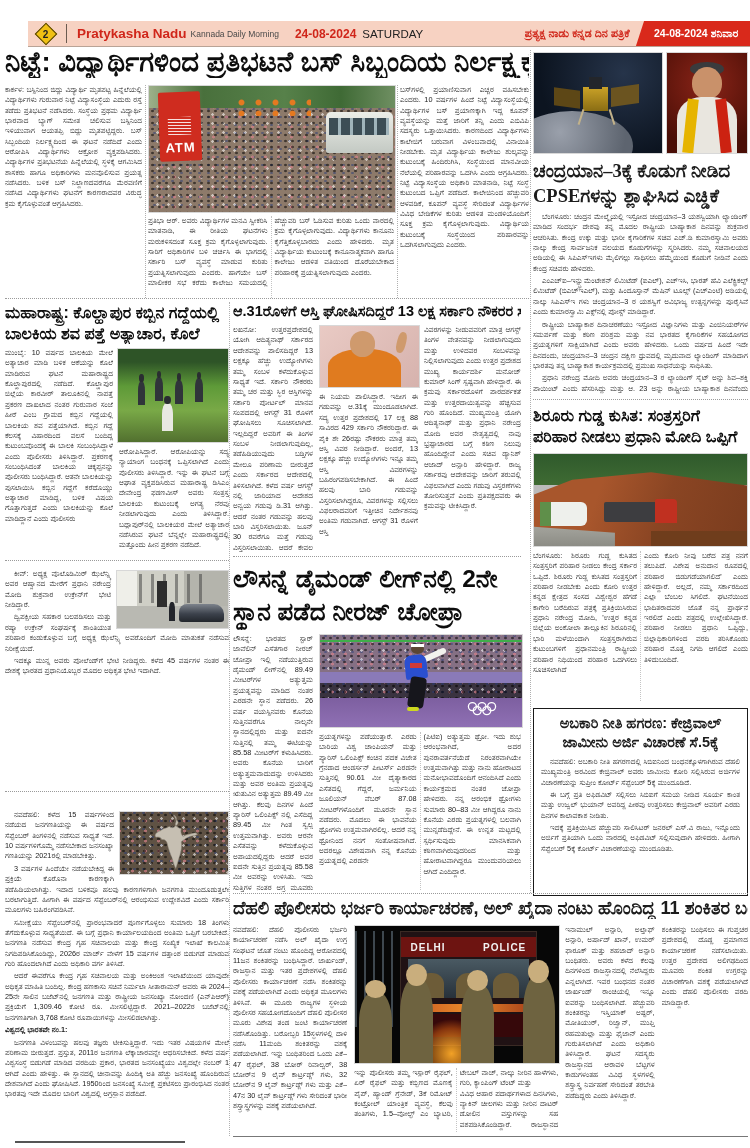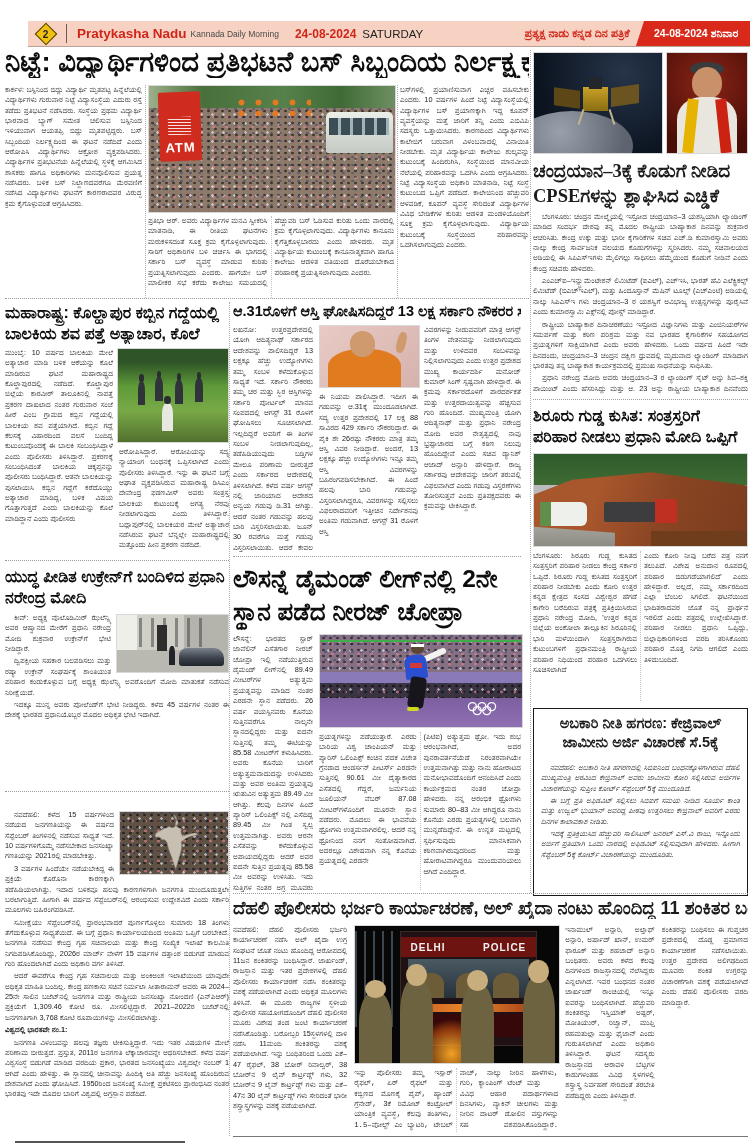--- a/index.html
+++ b/index.html
@@ -228,21 +228,21 @@
       <div class="sh-truck-trailer"></div>
       <div class="sh-truck-cab"></div>
       <div class="sh-mud"></div>
     </div>
     <div class="clip" style="height:150px;column-count:2;column-gap:7px;column-rule:1px dotted #c4c4c4;">
       <div class="bodytxt">ಬೆಂಗಳೂರು: ಶಿರೂರು ಗುಡ್ಡ ಕುಸಿತದ ಸಂತ್ರಸ್ತರಿಗೆ ಪರಿಹಾರ ನೀಡಲು ಕೇಂದ್ರ ಸರ್ಕಾರ ಒಪ್ಪಿದೆ. ಶಿರೂರು ಗುಡ್ಡ ಕುಸಿತದ ಸಂತ್ರಸ್ತರಿಗೆ ಪರಿಹಾರ ನೀಡಬೇಕು ಎಂದು ಕೋರಿ ಉತ್ತರ ಕನ್ನಡ ಕ್ಷೇತ್ರದ ಸಂಸದ ವಿಶ್ವೇಶ್ವರ ಹೆಗಡೆ ಕಾಗೇರಿ ಬರೆದಿರುವ ಪತ್ರಕ್ಕೆ ಪ್ರತಿಕ್ರಿಯಿಸಿರುವ ಪ್ರಧಾನಿ ನರೇಂದ್ರ ಮೋದಿ, 'ಉತ್ತರ ಕನ್ನಡ ಜಿಲ್ಲೆಯ ಅಂಕೋಲಾ ತಾಲ್ಲೂಕಿನ ಶಿರೂರಿನಲ್ಲಿ ಭಾರಿ ಮಳೆಯಿಂದಾಗಿ ಸಂತ್ರಸ್ತರಾಗಿರುವ ಕುಟುಂಬಗಳಿಗೆ ಪ್ರಧಾನಮಂತ್ರಿ ರಾಷ್ಟ್ರೀಯ ಪರಿಹಾರ ನಿಧಿಯಿಂದ ಪರಿಹಾರ ಒದಗಿಸಲು ಸೂಚಿಸಲಾಗಿದೆ</div>
       <div class="bodytxt">ಎಂದು ಕೋರಿ ನೀವು ಬರೆದ ಪತ್ರ ನನಗೆ ತಲುಪಿದೆ. ವಿಶೇಷ ಅನುದಾನ ರೂಪದಲ್ಲಿ ಪರಿಹಾರ ಬಿಡುಗಡೆಯಾಗಲಿದೆ' ಎಂದು ಹೇಳಿದ್ದಾರೆ. ಅಲ್ಲದೆ, ನಮ್ಮ ಸರ್ಕಾರದಿಂದ ಎಲ್ಲಾ ಬೆಂಬಲ ಸಿಗಲಿದೆ. ಘಟನೆಯಿಂದ ಭಾದಿತರಾದವರ ಜೊತೆ ನನ್ನ ಪ್ರಾರ್ಥನೆ ಇರಲಿದೆ ಎಂದು ಪತ್ರದಲ್ಲಿ ಉಲ್ಲೇಖಿಸಿದ್ದಾರೆ. ಪರಿಹಾರ ನೀಡಲು ಪ್ರಧಾನಿ ಒಪ್ಪಿದ್ದು, ಜಿಲ್ಲಾಧಿಕಾರಿಗಳಿಂದ ವರದಿ ತರಿಸಿಕೊಂಡು ಪರಿಹಾರ ಮೊತ್ತ ನಿಗದಿ ಆಗಲಿದೆ ಎಂದು ತಿಳಿದುಬಂದಿದೆ.</div>
     </div>
     <div style="margin-top:7px;border:1.5px solid #1a1a1a;padding:5px 7px;height:176px;overflow:hidden;">
       <div style="font-size:14.5px;font-weight:bold;text-align:center;line-height:1.3;height:40px;overflow:hidden;">ಅಬಕಾರಿ ನೀತಿ ಹಗರಣ: ಕೇಜ್ರಿವಾಲ್ ಜಾಮೀನು ಅರ್ಜಿ ವಿಚಾರಣೆ ಸೆ.5ಕ್ಕೆ ಮುಂದೂಡಿಕೆ</div>
-      <div class="bodytxt clip" style="height:126px;margin-top:9px;font-style:italic;">
+      <div class="bodytxt clip" style="height:126px;margin-top:3px;">
         <p>ನವದೆಹಲಿ: ಅಬಕಾರಿ ನೀತಿ ಹಗರಣದಲ್ಲಿ ಸಿಬಿಐನಿಂದ ಬಂಧನಕ್ಕೊಳಗಾಗಿರುವ ದೆಹಲಿ ಮುಖ್ಯಮಂತ್ರಿ ಅರವಿಂದ ಕೇಜ್ರಿವಾಲ್ ಅವರು ಜಾಮೀನು ಕೋರಿ ಸಲ್ಲಿಸಿರುವ ಅರ್ಜಿಗಳ ವಿಚಾರಣೆಯನ್ನು ಸುಪ್ರೀಂ ಕೋರ್ಟ್ ಸೆಪ್ಟೆಂಬರ್ 5ಕ್ಕೆ ಮುಂದೂಡಿದೆ.</p>
         <p>ಈ ಬಗ್ಗೆ ಪ್ರತಿ ಅಫಿಡವಿಟ್ ಸಲ್ಲಿಸಲು ಸಿಬಿಐಗೆ ಸಮಯ ನೀಡಿದ ಸೂರ್ಯ ಕಾಂತ ಮತ್ತು ಉಜ್ವಲ್ ಭುಯಾನ್ ಅವರಿದ್ದ ಪೀಠವು ಉತ್ತರಿಸಲು ಕೇಜ್ರಿವಾಲ್ ಅವರಿಗೆ ಎರಡು ದಿನಗಳ ಕಾಲಾವಕಾಶ ನೀಡಿತು.</p>
         <p>ಇದಕ್ಕೆ ಪ್ರತಿಕ್ರಿಯಿಸಿದ ಹೆಚ್ಚುವರಿ ಸಾಲಿಸಿಟರ್ ಜನರಲ್ ಎಸ್.ವಿ ರಾಜು, ಇನ್ನೊಂದು ಅರ್ಜಿಗೆ ಪ್ರತಿಯಾಗಿ ಒಂದು ವಾರದಲ್ಲಿ ಅಫಿಡವಿಟ್ ಸಲ್ಲಿಸುವುದಾಗಿ ಹೇಳಿದರು. ಹೀಗಾಗಿ ಸೆಪ್ಟೆಂಬರ್ 5ಕ್ಕೆ ಕೋರ್ಟ್ ವಿಚಾರಣೆಯನ್ನು ಮುಂದೂಡಿತು.</p>
 
       </div>
     </div>
   </div>
 
   <div class="abs" style="left:5px;top:302px;width:224px;">
     <div class="h-md clip" style="height:42px;">ಮಹಾರಾಷ್ಟ್ರ: ಕೊಲ್ಹಾಪುರ ಕಬ್ಬಿನ ಗದ್ದೆಯಲ್ಲಿ ಬಾಲಕಿಯ ಶವ ಪತ್ತೆ ಅತ್ಯಾಚಾರ, ಕೊಲೆ</div>
@@ -272,21 +272,20 @@
           <div class="yg-arm"></div>
         </div>
         <div class="bodytxt clip" style="height:164px;margin-top:4px;">ಈ ನಿಯಮ ಪಾಲಿಸಿದ್ದಾರೆ. ಇದೀಗ ಈ ಗಡುವನ್ನು ಆ.31ಕ್ಕೆ ಮುಂದೂಡಲಾಗಿದೆ. ಸದ್ಯ ಉತ್ತರ ಪ್ರದೇಶದಲ್ಲಿ 17 ಲಕ್ಷ 88 ಸಾವಿರದ 429 ಸರ್ಕಾರಿ ನೌಕರರಿದ್ದಾರೆ. ಈ ಪೈಕಿ ಶೇ 26ರಷ್ಟು ನೌಕರರು ಮಾತ್ರ ತಮ್ಮ ಆಸ್ತಿ ವಿವರ ನೀಡಿದ್ದಾರೆ. ಅಂದರೆ, 13 ಲಕ್ಷಕ್ಕೂ ಹೆಚ್ಚು ಉದ್ಯೋಗಿಗಳು ಇನ್ನೂ ತಮ್ಮ ಆಸ್ತಿ ವಿವರಗಳನ್ನು ಬಹಿರಂಗಪಡಿಸಬೇಕಾಗಿದೆ. ಈ ಹಿಂದೆ ಹಲವು ಬಾರಿ ಗಡುವನ್ನು ವಿಸ್ತರಿಸಲಾಗಿದ್ದರೂ, ವಿವರಗಳನ್ನು ಸಲ್ಲಿಸಲು ವಿಫಲರಾದವರಿಗೆ ಇತ್ತೀಚಿನ ನಿರ್ದೇಶನವು ಅಂತಿಮ ಗಡುವಾಗಿದೆ. ಆಗಸ್ಟ್ 31 ರೊಳಗೆ ಆಸ್ತಿ</div>
       </div>
       <div class="bodytxt clip" style="width:97px;height:230px;">ವಿವರಗಳನ್ನು ನೀಡುವವರಿಗೆ ಮಾತ್ರ ಆಗಸ್ಟ್ ತಿಂಗಳ ವೇತನವನ್ನು ನೀಡಲಾಗುವುದು ಮತ್ತು ಉಳಿದವರ ಸಂಬಳವನ್ನು ನಿಲ್ಲಿಸಲಾಗುವುದು ಎಂದು ಉತ್ತರ ಪ್ರದೇಶದ ಮುಖ್ಯ ಕಾರ್ಯದರ್ಶಿ ಮನೋಜ್ ಕುಮಾರ್ ಸಿಂಗ್ ಸ್ಪಷ್ಟವಾಗಿ ಹೇಳಿದ್ದಾರೆ. ಈ ಕ್ರಮವು ಸರ್ಕಾರದೊಳಗೆ ಪಾರದರ್ಶಕತೆ ಮತ್ತು ಉತ್ತರದಾಯಿತ್ವವನ್ನು ಹೆಚ್ಚಿಸುವ ಗುರಿ ಹೊಂದಿದೆ. ಮುಖ್ಯಮಂತ್ರಿ ಯೋಗಿ ಆದಿತ್ಯನಾಥ್ ಮತ್ತು ಪ್ರಧಾನಿ ನರೇಂದ್ರ ಮೋದಿ ಅವರ ನೇತೃತ್ವದಲ್ಲಿ ನಾವು ಭ್ರಷ್ಟಾಚಾರದ ಬಗ್ಗೆ ಕಠಿಣ ನಿಲುವು ಹೊಂದಿದ್ದೇವೆ ಎಂದು ಸಚಿವ ಡ್ಯಾನಿಶ್ ಆಜಾದ್ ಅನ್ಸಾರಿ ಹೇಳಿದ್ದಾರೆ. ರಾಜ್ಯ ಸರ್ಕಾರವು ಆದೇಶವನ್ನು ಜಾರಿಗೆ ತರುವಲ್ಲಿ ವಿಫಲವಾಗಿದೆ ಎಂದು ಗಡುವು ವಿಸ್ತರಣೆಗಳು ತೋರಿಸುತ್ತವೆ ಎಂದು ಪ್ರತಿಪಕ್ಷದವರು ಈ ಕ್ರಮವನ್ನು ಟೀಕಿಸಿದ್ದಾರೆ.</div>
     </div>
   </div>
   <div class="dotrule abs" style="left:233px;top:556px;width:288px;"></div>
 
   <div class="abs" style="left:5px;top:566px;width:224px;">
-    <div class="h-md clip" style="height:44px;">ಯುದ್ಧ ಪೀಡಿತ ಉಕ್ರೇನ್‌ಗೆ ಬಂದಿಳಿದ ಪ್ರಧಾನಿ ನರೇಂದ್ರ ಮೋದಿ</div>
     <div class="bodytxt clip" style="height:174px;margin-top:3px;">
       <div class="photo uk" style="float:right;width:111px;height:57px;margin:1px 0 3px 5px;">
         <div class="uk-bldg"></div>
         <div class="uk-win"></div>
         <div class="uk-door"></div>
         <div class="uk-ped"></div>
         <div class="uk-car"></div>
       </div>
       <p>ಕೀವ್: ಅಧ್ಯಕ್ಷ ವೊಲೊಡಿಮಿರ್ ಝೆಲೆನ್ಸ್ಕಿ ಅವರ ಆಹ್ವಾನದ ಮೇರೆಗೆ ಪ್ರಧಾನಿ ನರೇಂದ್ರ ಮೋದಿ ಶುಕ್ರವಾರ ಉಕ್ರೇನ್‌ಗೆ ಭೇಟಿ ನೀಡಿದ್ದಾರೆ.</p>
       <p>ದ್ವಿಪಕ್ಷೀಯ ಸಹಕಾರ ಬಲಪಡಿಸಲು ಮತ್ತು ರಷ್ಯಾ ಉಕ್ರೇನ್ ಸಂಘರ್ಷಕ್ಕೆ ಶಾಂತಿಯುತ ಪರಿಹಾರ ಕಂಡುಕೊಳ್ಳುವ ಬಗ್ಗೆ ಅಧ್ಯಕ್ಷ ಝೆಲೆನ್ಸ್ಕಿ ಅವರೊಂದಿಗೆ ಮೋದಿ ಮಾತುಕತೆ ನಡೆಸುವ ನಿರೀಕ್ಷೆಯಿದೆ.</p>
@@ -368,21 +367,21 @@
             </div>
             <div class="dl-stripe"></div>
             <div class="dl-lower">DEL</div>
           </div>
           <div class="dl-flare"></div>
           <div class="dl-off" style="left:2%;"></div>
           <div class="dl-off" style="left:22%;height:62%;"></div>
           <div class="dl-off" style="left:52%;height:58%;"></div>
           <div class="dl-off" style="right:2%;height:64%;"></div>
         </div>
-        <div class="clip" style="height:64px;margin-top:4px;column-count:2;column-gap:7px;column-rule:1px dotted #c4c4c4;font-family:Liberation Mono, monospace;">
+        <div class="clip" style="height:64px;margin-top:4px;column-count:2;column-gap:7px;column-rule:1px dotted #c4c4c4;">
           <div class="bodytxt">ಇನ್ನು ಪೊಲೀಸರು ತಮ್ಮ ಇಸ್ಲಾರ್ ರೈಫಲ್, ಏರ್ ರೈಫಲ್ ಮತ್ತು ಕಬ್ಬಿಣದ ಮೊಣಕೈ ಪೈಪ್, ಹ್ಯಾಂಡ್ ಗ್ರೆನೇಡ್, 3ಕೆ ರಿಮೋಟ್ ಕಂಟ್ರೋಲ್ ಯಾಂತ್ರಿಕ ವ್ಯವಸ್ಥೆ, ಕೆಲವು ತಂತಿಗಳು, 1.5–ವೋಲ್ಟ್ ಎಂ ಬ್ಯಾಟರಿ, ಟೇಬಲ್ ವಾಚ್, ನಾಲ್ಕು ನೀರಿನ ಹಾಳೆಗಳು, ಗುರಿ, ಕ್ಯಾಂಪಿಂಗ್ ಟೆಂಟ್ ಮತ್ತು</div>
           <div class="bodytxt">ವಿವಿಧ ಆಹಾರ ಪದಾರ್ಥಗಳಾದ ದಿನಸಿಗಳು, ವ್ಯಾಕಿನ್ ಚೀಲಗಳು ಮತ್ತು ನೀರಿನ ದಾಟರ್ ಡೋಲಿನ ವಸ್ತುಗಳನ್ನು ಸಹ ವಶಪಡಿಸಿಕೊಂಡಿದ್ದಾರೆ. ರಾಜಸ್ಥಾನದ ಭಿವಾಡಿಯಲ್ಲಿ ಶಸ್ತ್ರಾಸ್ತ್ರ ತರಬೇತಿ ಪಡೆಯುತ್ತಿದ್ದ ಆರು ಜನರನ್ನು ಬಂಧಿಸಲಾಗಿದೆ. ಜಾರ್ಖಂಡ್ ನಿವಾಸಿಗಳಾದ ಹಸನ್ ಅನ್ಸಾರಿ,</div>
         </div>
       </div>
       <div class="bodytxt clip" style="width:90px;height:208px;">ಇನಾಮುಲ್ ಅನ್ಸಾರಿ, ಅಲ್ತಾಫ್ ಅನ್ಸಾರಿ, ಅರ್ಷಾದ್ ಖಾನ್, ಉಮರ್ ಫಾರೂಕ್ ಮತ್ತು ಶಹಜಾದ್ ಅನ್ಸಾರಿ ಬಂಧಿತರು. ಅವರು ಕಳೆದ ಕೆಲವು ದಿನಗಳಿಂದ ರಾಜಸ್ಥಾನದಲ್ಲಿ ನೆಲೆಸಿದ್ದರು ಎನ್ನಲಾಗಿದೆ. ಇವರ ಬಂಧನದ ನಂತರ ಜಾರ್ಖಂಡ್ ರಾಂಚಿಯಲ್ಲಿ ಇನ್ನೂ ಐವರನ್ನು ಬಂಧಿಸಲಾಗಿದೆ. ಹೆಚ್ಚುವರಿ ಶಂಕಿತರನ್ನು ಇಸ್ತಿಯಾಕ್ ಅಷ್ಟರ್, ಮೋತಿಯುರ್, ರಿಜ್ವಾನ್, ಮುಫ್ತಿ ರಹಮತುಲ್ಲಾ ಮತ್ತು ಫೈಜಾನ್ ಎಂದು ಗುರುತಿಸಲಾಗಿದೆ ಎಂದು ಅಧಿಕಾರಿ ತಿಳಿಸಿದ್ದಾರೆ. ಘಟನೆ ಸದಸ್ಯರು ರಾಜಸ್ಥಾನದ ಆರಾವಳಿ ಬೆಟ್ಟಗಳ ಕಾಡುಗಳಂತಹ ವಿವಿಧ ಸ್ಥಳಗಳಲ್ಲಿ ಶಸ್ತ್ರಾಸ್ತ್ರ ನಿರ್ವಹಣೆ ಸೇರಿದಂತೆ ತರಬೇತಿ ಪಡೆದಿದ್ದರು ಎಂದು ತಿಳಿಸಿದ್ದಾರೆ.</div>
       <div class="bodytxt clip" style="width:87px;height:208px;">ಶಂಕಿತರನ್ನು ಬಂಧಿಸಲು ಈ ಗುಪ್ತಚರ ಪ್ರದೇಶದಲ್ಲಿ ದೊಡ್ಡ ಪ್ರಮಾಣದ ಕಾರ್ಯಾಚರಣೆ ನಡೆಸಲಾಯಿತು. ಉತ್ತರ ಪ್ರದೇಶದ ಅಲಿಗಢದಿಂದ ಮೂವರು ಶಂಕಿತ ಉಗ್ರರನ್ನು ವಿಚಾರಣೆಗಾಗಿ ವಶಕ್ಕೆ ಪಡೆಯಲಾಗಿದೆ ಎಂದು ದೆಹಲಿ ಪೊಲೀಸರು ವರದಿ ಮಾಡಿದ್ದಾರೆ.</div>
     </div>
   </div>
 
   <div class="vdot" style="left:229px;top:302px;height:834px;"></div>

